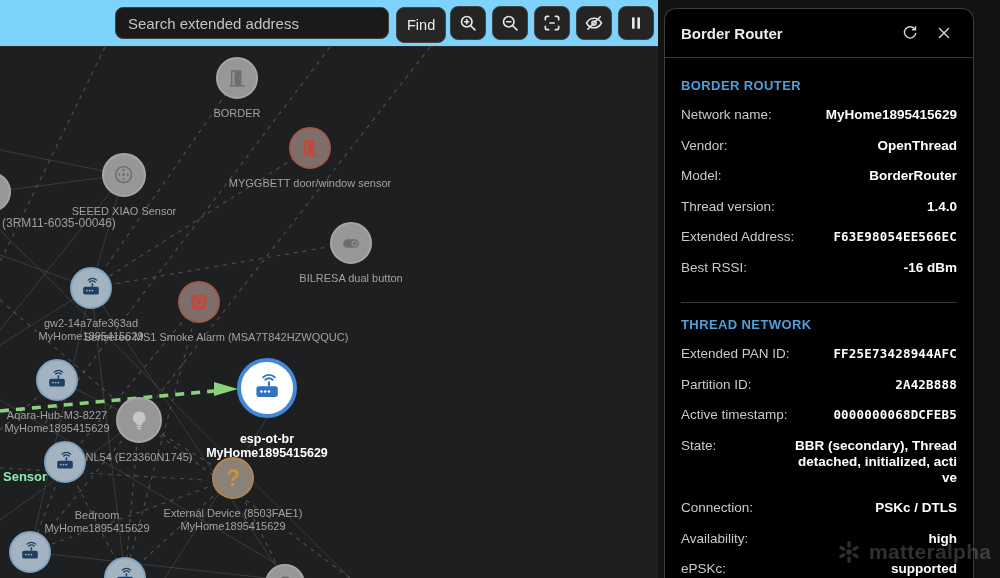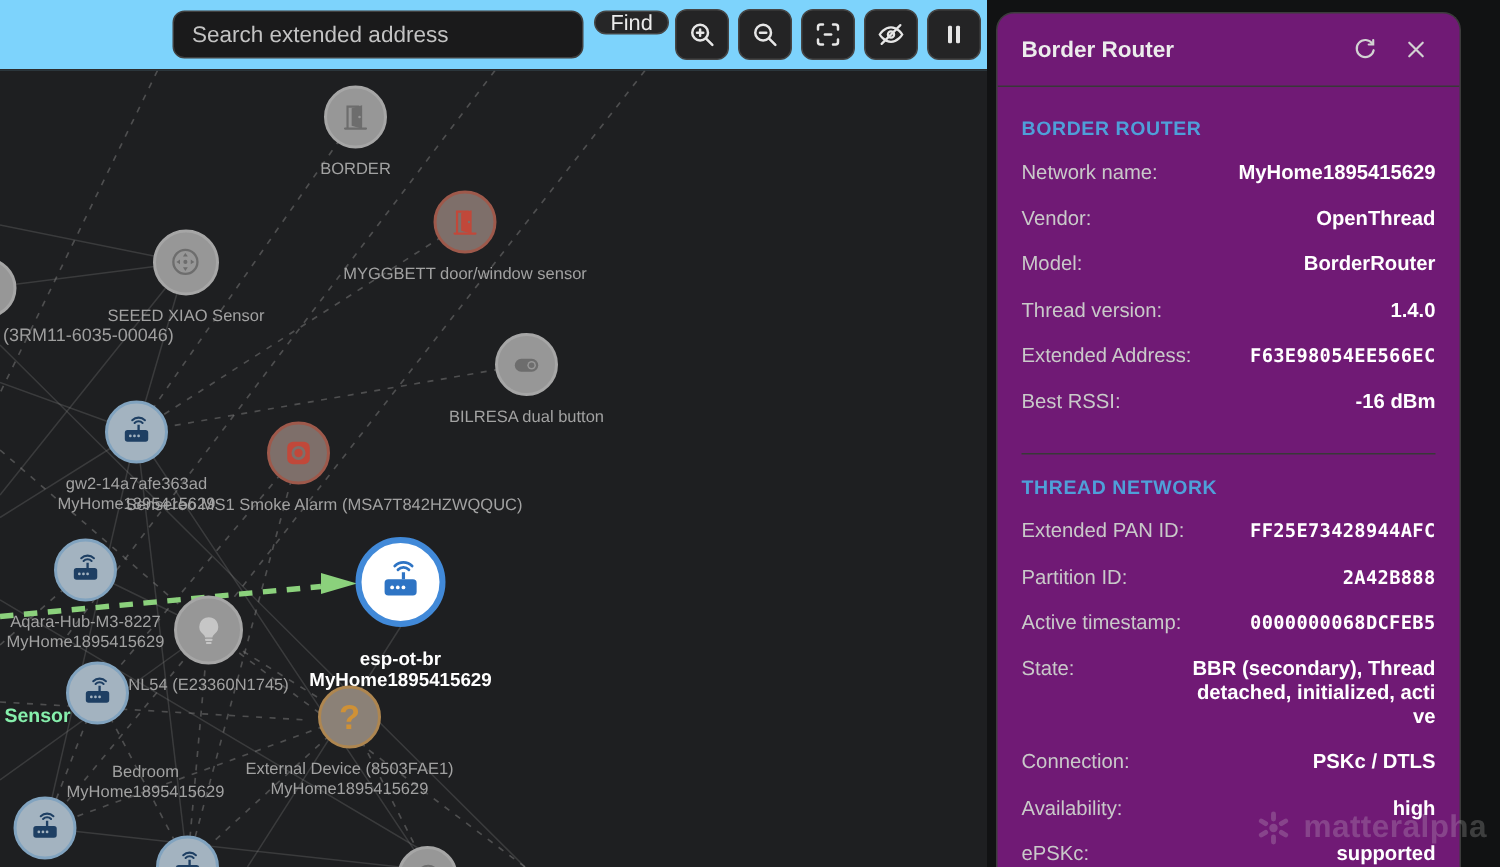--- a/index.html
+++ b/index.html
@@ -2,40 +2,40 @@
 <html><head>
 <meta charset="utf-8">
 <style>
   * { margin:0; padding:0; box-sizing:border-box; }
   html,body { width:1000px; height:578px; overflow:hidden; background:#111213; font-family:"Liberation Sans", sans-serif; }
 
   
   .topbar { position:absolute; left:0; top:0; width:658px; height:47px; background:#7dd3fc; border-bottom:1px solid #2c2c2c; }
   .search-input { position:absolute; left:115px; top:7px; width:274px; height:32px; background:#1a1a1b; border:1px solid #414141; border-radius:8px; color:#cfcfcf; font-size:15px; padding:0 12px; outline:none; font-family:"Liberation Sans", sans-serif; }
   .search-input::placeholder { color:#c3c3c3; }
-  .find-btn { position:absolute; left:396px; top:7px; height:16px; padding:0 10px; background:#262627; border:1px solid #454545; border-radius:8px; color:#ececec; font-size:14.5px; cursor:pointer; font-family:"Liberation Sans", sans-serif; }
+  .find-btn { position:absolute; left:396px; top:7px; height:36px; padding:0 10px; background:#262627; border:1px solid #454545; border-radius:8px; color:#ececec; font-size:14.5px; cursor:pointer; font-family:"Liberation Sans", sans-serif; }
   .tb-icons { position:absolute; left:450px; top:6px; display:flex; gap:6px; }
   .icon-btn { width:36px; height:34px; background:#242425; border:1px solid #454545; border-radius:8px; color:#e6e6e6; display:flex; align-items:center; justify-content:center; cursor:pointer; padding:0; }
   .icon-btn svg { width:20px; height:20px; }
 
   
   .canvas { position:absolute; left:0; top:47px; width:658px; height:531px; background:#1e1f21; overflow:hidden; }
   .edges { position:absolute; left:0; top:0; width:658px; height:531px; }
   .edges line.d { stroke:#7a7a7a; stroke-opacity:.52; stroke-width:1.1; stroke-dasharray:4 5; }
   .edges line.s { stroke:#8a8a8a; stroke-opacity:.26; stroke-width:1; }
   .node { position:absolute; }
   .circ { position:absolute; border-radius:50%; display:flex; align-items:center; justify-content:center; }
   .circ svg { width:58%; height:58%; }
   .q { font-size:23px; font-weight:700; }
   .nlabel { position:absolute; transform:translateX(-50%); text-align:center; font-size:11px; line-height:12.5px; color:#a2a2a2; white-space:nowrap; }
   .nlabel.sel { color:#ffffff; font-weight:700; font-size:12.5px; line-height:14px;text-align:center; }
   .flabel { position:absolute; font-size:12px; color:#9e9e9e; white-space:nowrap; }
 
   
-  .panel { position:absolute; left:664px; top:8px; width:310px; height:570px; background:#701a75; border:1px solid #3c3c3c; border-bottom:none; border-radius:12px 12px 0 0; overflow:hidden; }
+  .panel { position:absolute; left:664px; top:8px; width:310px; height:570px; background:#000000; border:1px solid #3c3c3c; border-bottom:none; border-radius:12px 12px 0 0; overflow:hidden; }
   .phead { height:49px; display:flex; align-items:center; padding:0 16px; border-bottom:1px solid #383838; }
   .ptitle { font-size:15px; font-weight:600; color:#ececec; flex:1; }
   .pbtn { background:none; border:none; color:#d2d2d2; cursor:pointer; padding:4px; display:flex; align-items:center; }
   .pbtn svg { width:18px; height:18px; }
   .pbody { padding:6px 16px 0 16px; }
   .sec { padding:14px 0 4px 0; }
   .sec + .sec { border-top:1px solid #383838; margin-top:8px; }
   .sec-title { color:#4f9fd9; font-size:13px; font-weight:700; letter-spacing:.4px; margin-bottom:14px; }
   .row { display:flex; align-items:flex-start; margin-bottom:14.5px; }
   .row .lbl { color:#c9c9c9; font-size:13.5px; line-height:16px; white-space:nowrap; }

